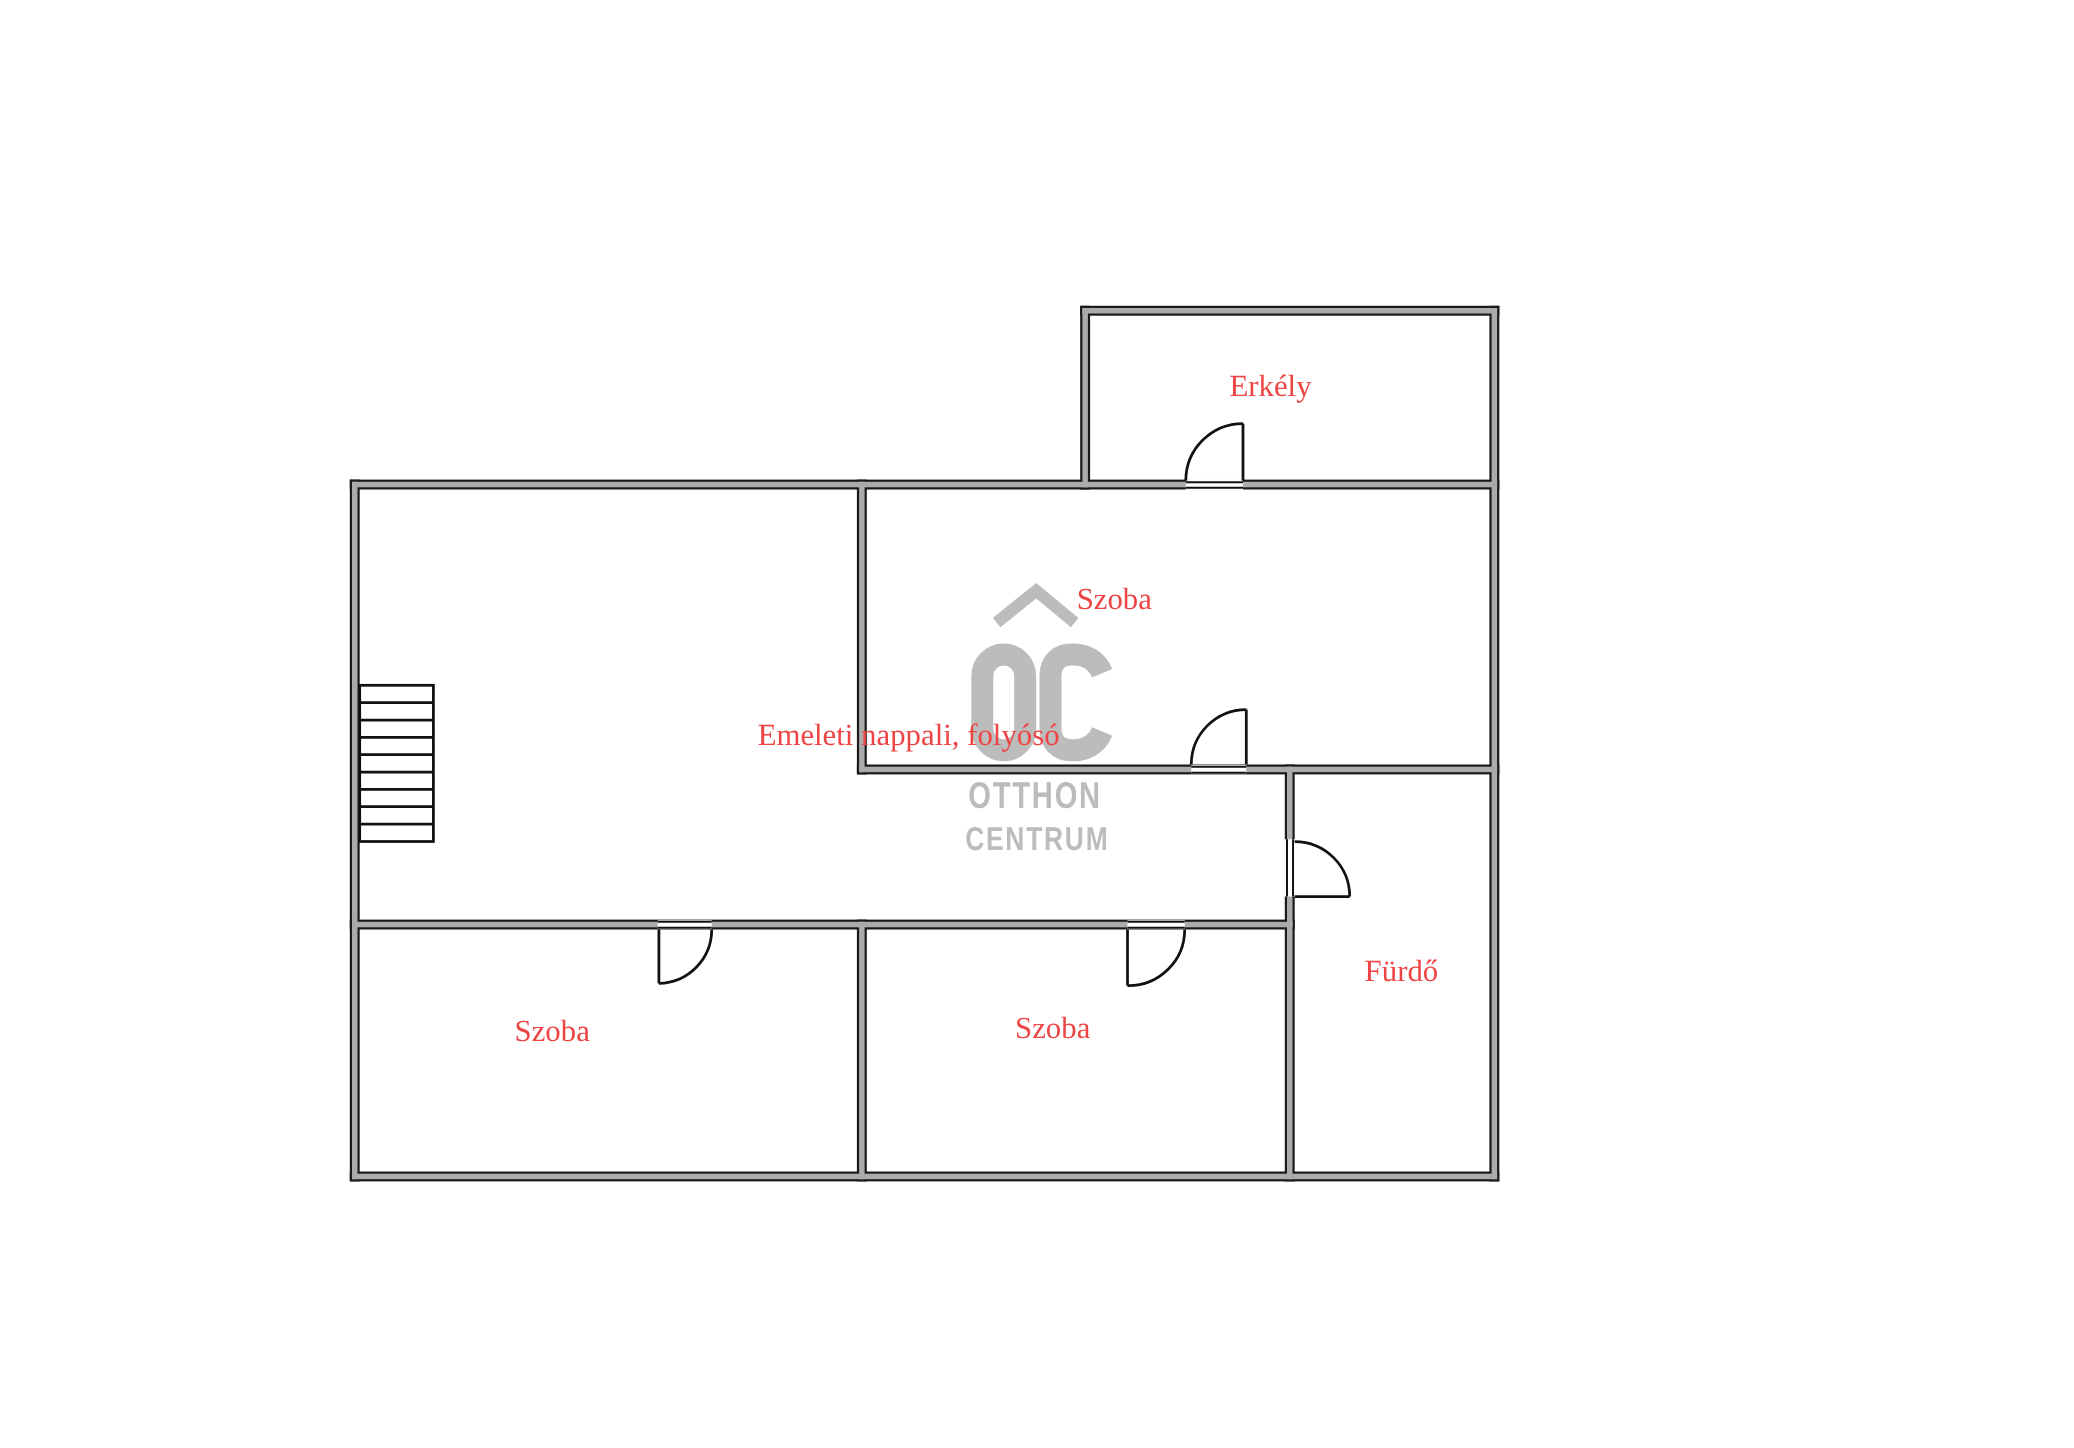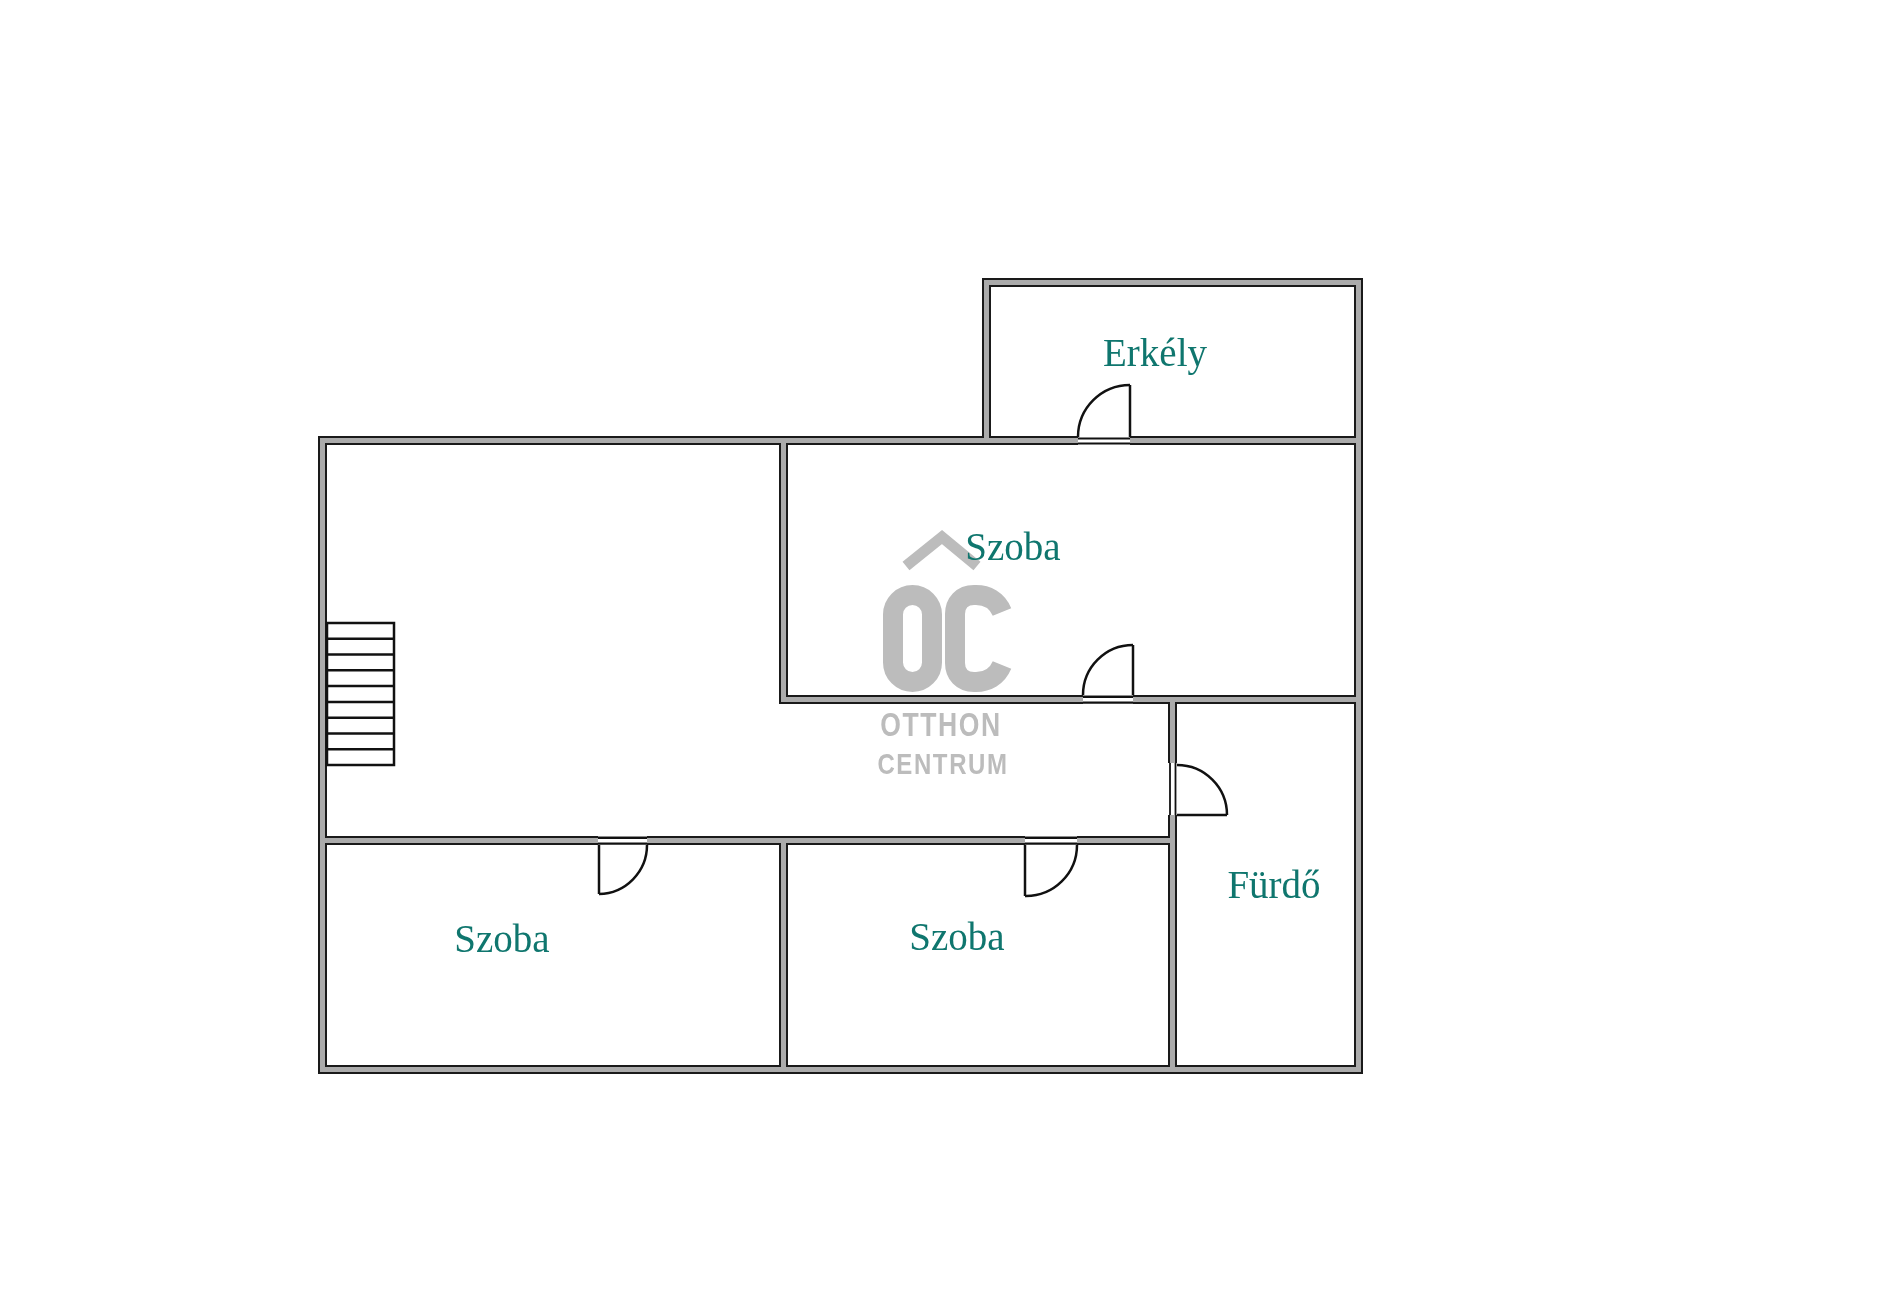--- a/index.html
+++ b/index.html
@@ -8,22 +8,22 @@
     width: 1885px;
     height: 1316px;
     background: #ffffff;
     overflow: hidden;
     font-family: "Liberation Serif", "DejaVu Serif", serif;
   }
   .plan-svg { position: absolute; left: 0; top: 0; }
   .room-label {
     position: absolute;
     transform: translate(-50%, -50%);
-    font-size: 39px;
-    color: #0f766e;
+    font-size: 28px;
+    color: #ef4444;
     white-space: nowrap;
     z-index: 3;
     font-family: Liberation Serif, serif;
   }
   .lbl-balcony        { left: 1155px; top: 352px; }
   .lbl-bedroom-top    { left: 1013px; top: 546px; }
   .lbl-living         { left: 826px;  top: 669px; }
   .lbl-bathroom       { left: 1274px; top: 848px; margin-top: 36px; }
   .lbl-bedroom-left   { left: 502px;  top: 938px; }
   .lbl-bedroom-middle { left: 957px;  top: 936px; }
@@ -143,17 +143,18 @@
       <rect x="1025" y="836.5" width="52" height="8" fill="#ffffff" stroke="none"></rect>
       <line x1="1025" y1="838" x2="1077" y2="838" stroke="#111111" stroke-width="1.8"></line>
       <line x1="1025" y1="843.5" x2="1077" y2="843.5" stroke="#111111" stroke-width="1.8"></line>
       <line x1="1025" y1="845" x2="1025" y2="896" stroke="#111111" stroke-width="2.5"></line>
       <path d="M 1077 845 A 51 51 0 0 1 1025 896" fill="none" stroke="#111111" stroke-width="2.5"></path>
     </g>
   </svg>
 
   <div class="room-label lbl-balcony">Erkély</div>
   <div class="room-label lbl-bedroom-top">Szoba</div>
+  <div class="room-label lbl-living">Emeleti nappali, folyósó</div>
   <div class="room-label lbl-bathroom">Fürdő</div>
   <div class="room-label lbl-bedroom-left">Szoba</div>
   <div class="room-label lbl-bedroom-middle">Szoba</div>
 
 </div>
 
 </body></html>

